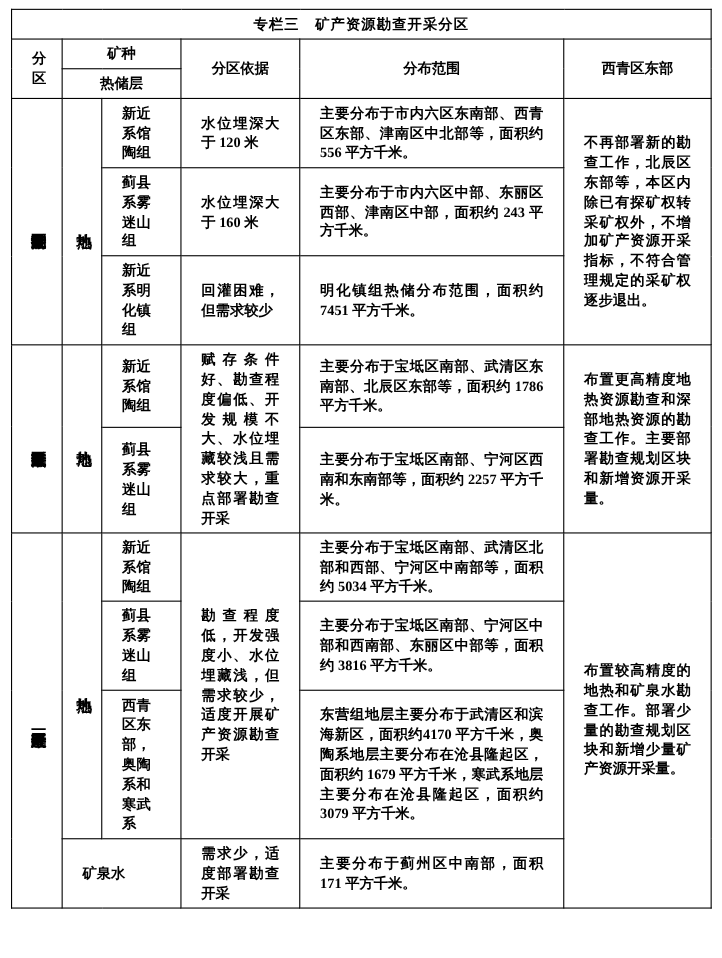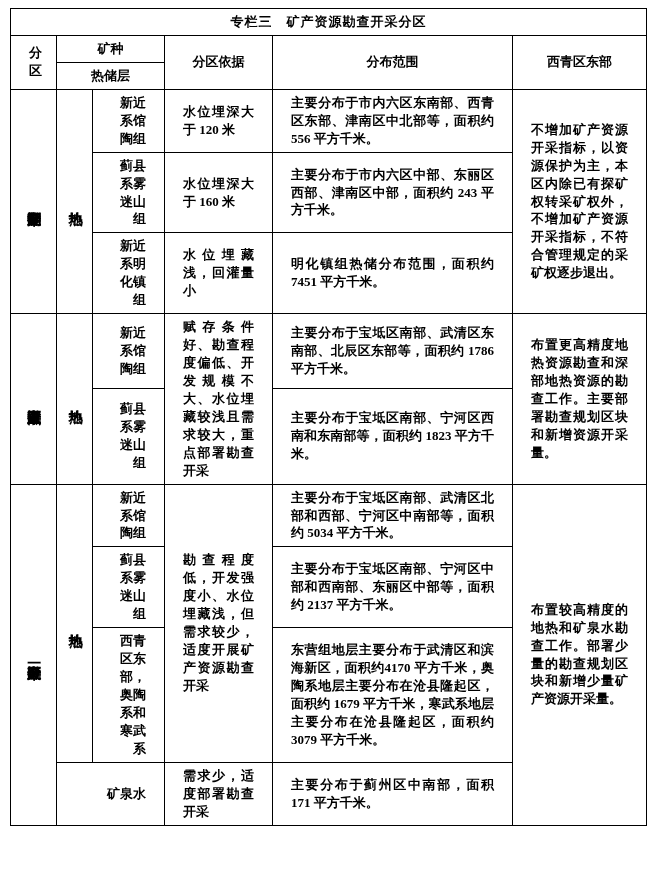--- a/index.html
+++ b/index.html
@@ -61,21 +61,21 @@
     text-align: center;
     padding: 0;
   }
   .vwrap {
     display: flex;
     align-items: center;
     justify-content: center;
     height: 100%;
   }
   .cell-c {
-    text-align: right;
+    text-align: left;
   }
   .cell-j {
     text-align: justify;
     text-justify: inter-ideograph;
   }
 </style>
 </head>
 <body>
 
 <div class="page">
@@ -118,30 +118,30 @@
         </div>
       </td>
       <td class="vcell" rowspan="3">
         <div class="vwrap">
           <div class="vert-narrow">地热</div>
         </div>
       </td>
       <td class="cell-c">新近系馆陶组</td>
       <td class="cell-j">水位埋深大于 120 米</td>
       <td class="cell-j">主要分布于市内六区东南部、西青区东部、津南区中北部等，面积约 556 平方千米。</td>
-      <td class="cell-j" rowspan="3">不增加矿产资源开采指标，以资源保护为主，本区内除已有探矿权转采矿权外，不增加矿产资源开采指标，不符合管理规定的采矿权逐步退出。</td>
+      <td class="cell-j" rowspan="3">不再部署新的勘查工作，北辰区东部等，本区内除已有探矿权转采矿权外，不增加矿产资源开采指标，不符合管理规定的采矿权逐步退出。</td>
     </tr>
     <tr>
       <td class="cell-c">蓟县系雾迷山组</td>
       <td class="cell-j">水位埋深大于 160 米</td>
       <td class="cell-j">主要分布于市内六区中部、东丽区西部、津南区中部，面积约 243 平方千米。</td>
     </tr>
     <tr>
       <td class="cell-c">新近系明化镇组</td>
-      <td class="cell-j">水位埋藏浅，回灌量小</td>
+      <td class="cell-j">回灌困难，但需求较少</td>
       <td class="cell-j">明化镇组热储分布范围，面积约 7451 平方千米。</td>
     </tr>
 
     <tr>
       <td class="vcell" rowspan="2">
         <div class="vwrap">
           <div class="vert-narrow">重点勘查开采区</div>
         </div>
       </td>
       <td class="vcell" rowspan="2">
@@ -149,42 +149,42 @@
           <div class="vert-narrow">地热</div>
         </div>
       </td>
       <td class="cell-c">新近系馆陶组</td>
       <td class="cell-j" rowspan="2">赋存条件好、勘查程度偏低、开发规模不大、水位埋藏较浅且需求较大，重点部署勘查开采</td>
       <td class="cell-j">主要分布于宝坻区南部、武清区东南部、北辰区东部等，面积约 1786 平方千米。</td>
       <td class="cell-j" rowspan="2">布置更高精度地热资源勘查和深部地热资源的勘查工作。主要部署勘查规划区块和新增资源开采量。</td>
     </tr>
     <tr>
       <td class="cell-c">蓟县系雾迷山组</td>
-      <td class="cell-j">主要分布于宝坻区南部、宁河区西南和东南部等，面积约 1823 平方千米。</td>
+      <td class="cell-j">主要分布于宝坻区南部、宁河区西南和东南部等，面积约 2257 平方千米。</td>
     </tr>
 
     <tr>
       <td class="vcell" rowspan="4">
         <div class="vwrap">
           <div class="vert-narrow">一般勘查开采区</div>
         </div>
       </td>
       <td class="vcell" rowspan="3">
         <div class="vwrap">
           <div class="vert-narrow">地热</div>
         </div>
       </td>
       <td class="cell-c">新近系馆陶组</td>
       <td class="cell-j" rowspan="3">勘查程度低，开发强度小、水位埋藏浅，但需求较少，适度开展矿产资源勘查开采</td>
       <td class="cell-j">主要分布于宝坻区南部、武清区北部和西部、宁河区中南部等，面积约 5034 平方千米。</td>
       <td class="cell-j" rowspan="4">布置较高精度的地热和矿泉水勘查工作。部署少量的勘查规划区块和新增少量矿产资源开采量。</td>
     </tr>
     <tr>
       <td class="cell-c">蓟县系雾迷山组</td>
-      <td class="cell-j">主要分布于宝坻区南部、宁河区中部和西南部、东丽区中部等，面积约 2137 平方千米。</td>
+      <td class="cell-j">主要分布于宝坻区南部、宁河区中部和西南部、东丽区中部等，面积约 3816 平方千米。</td>
     </tr>
     <tr>
       <td class="cell-c">西青区东部，奥陶系和寒武系</td>
       <td class="cell-j">东营组地层主要分布于武清区和滨海新区，面积约4170 平方千米，奥陶系地层主要分布在沧县隆起区，面积约 1679 平方千米，寒武系地层主要分布在沧县隆起区，面积约 3079 平方千米。</td>
     </tr>
     <tr>
       <td class="cell-c" colspan="2">矿泉水</td>
       <td class="cell-j">需求少，适度部署勘查开采</td>
       <td class="cell-j">主要分布于蓟州区中南部，面积 171 平方千米。</td>
     </tr>

